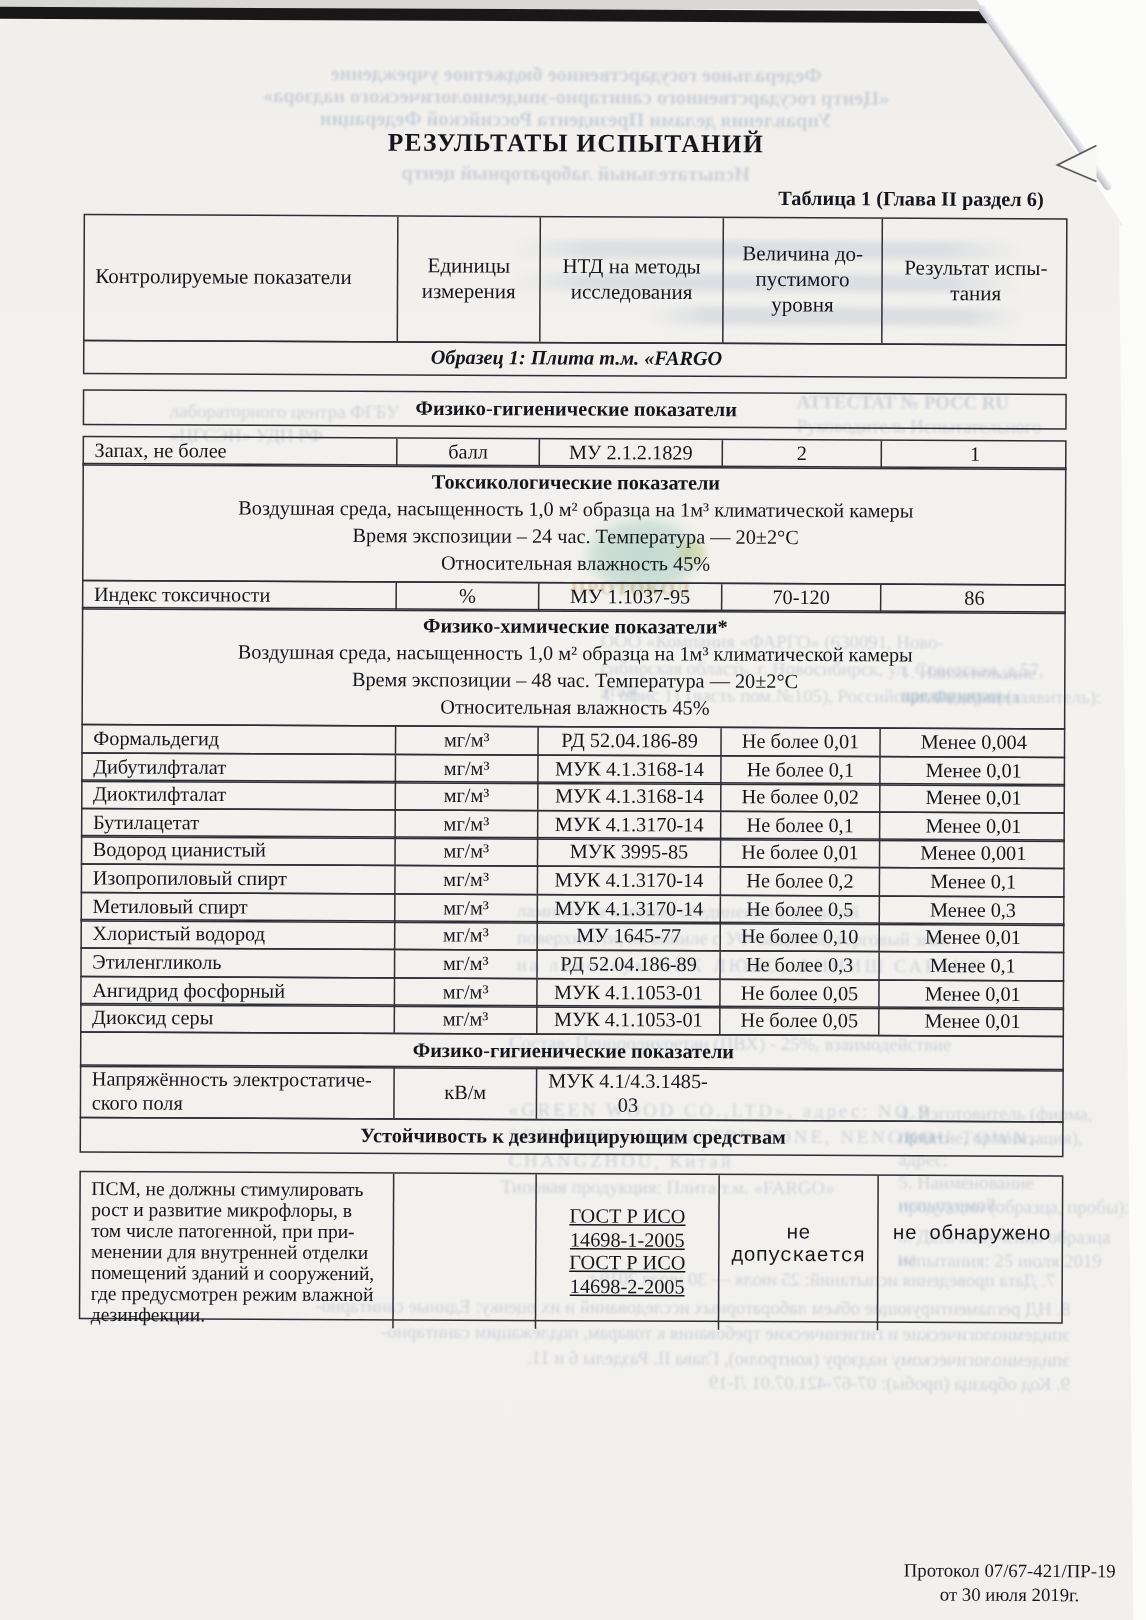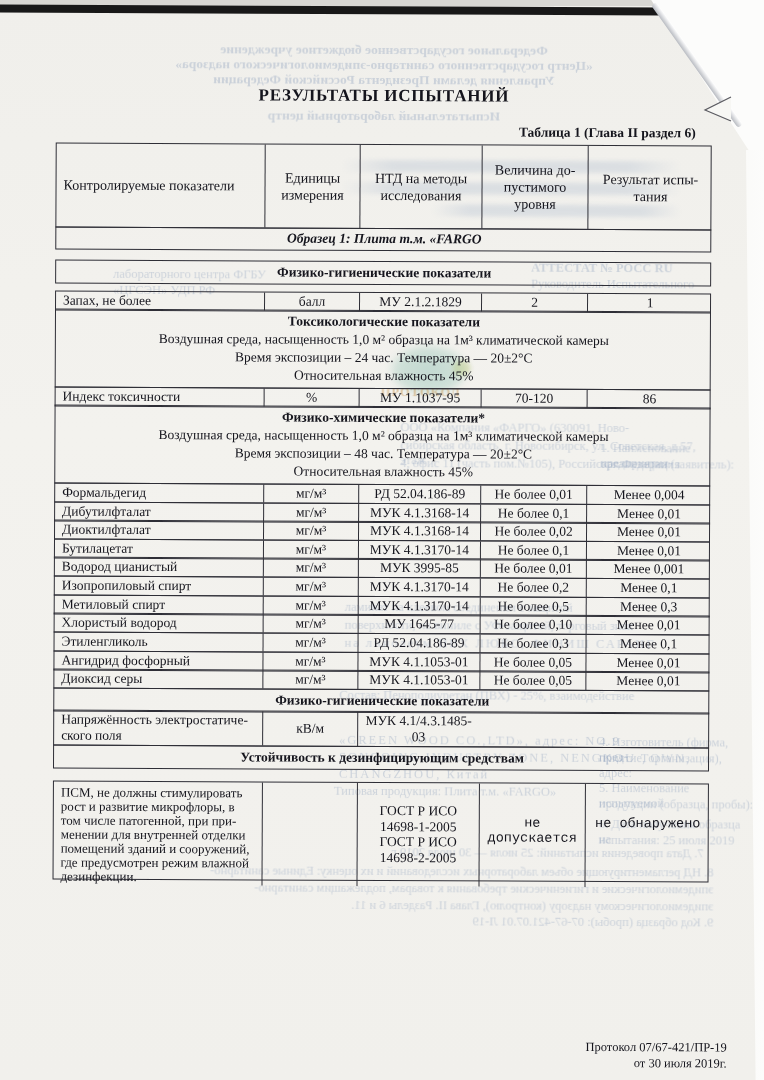--- a/index.html
+++ b/index.html
@@ -66,25 +66,25 @@
   .cond .t{font-weight:bold;}
   .row-data{height:20px;}
   .row-data .c{line-height:16px;}
   .row-field{height:36px;}
   .row-field .c{line-height:16px;}
   .row-field .c.lft{flex-direction:column;align-items:flex-start;justify-content:center;}
   .row-big{height:99px;}
   .row-big .c{line-height:15.5px;}
   .row-big .c.lft{flex-direction:column;align-items:flex-start;justify-content:flex-start;padding-top:4px;font-size:13px;line-height:14px;}
   .row-big .top{align-items:flex-start;padding-top:32px;font-family:Liberation Mono, monospace;}
-  .gost{display:flex;flex-direction:column;justify-content:center;}
+  .gost{display:flex;flex-direction:column;justify-content:center;text-decoration:underline;}
 
   .footer{position:absolute;left:0;top:1034px;width:764px;font-size:12.5px;line-height:16px;z-index:3;}
   .footer .l{position:absolute;left:85px;top:0;margin-top:48px;}
-  .footer .r{position:absolute;right:35px;top:4px;text-align:right;}
+  .footer .r{position:absolute;right:18px;top:4px;text-align:center;}
 </style>
 </head>
 <body>
 
 <div class="paper"></div>
 
 <div class="sheet">
 
   <div>
     <div class="bl ctr bold mir" style="top:42px">Федеральное государственное бюджетное учреждение</div>

